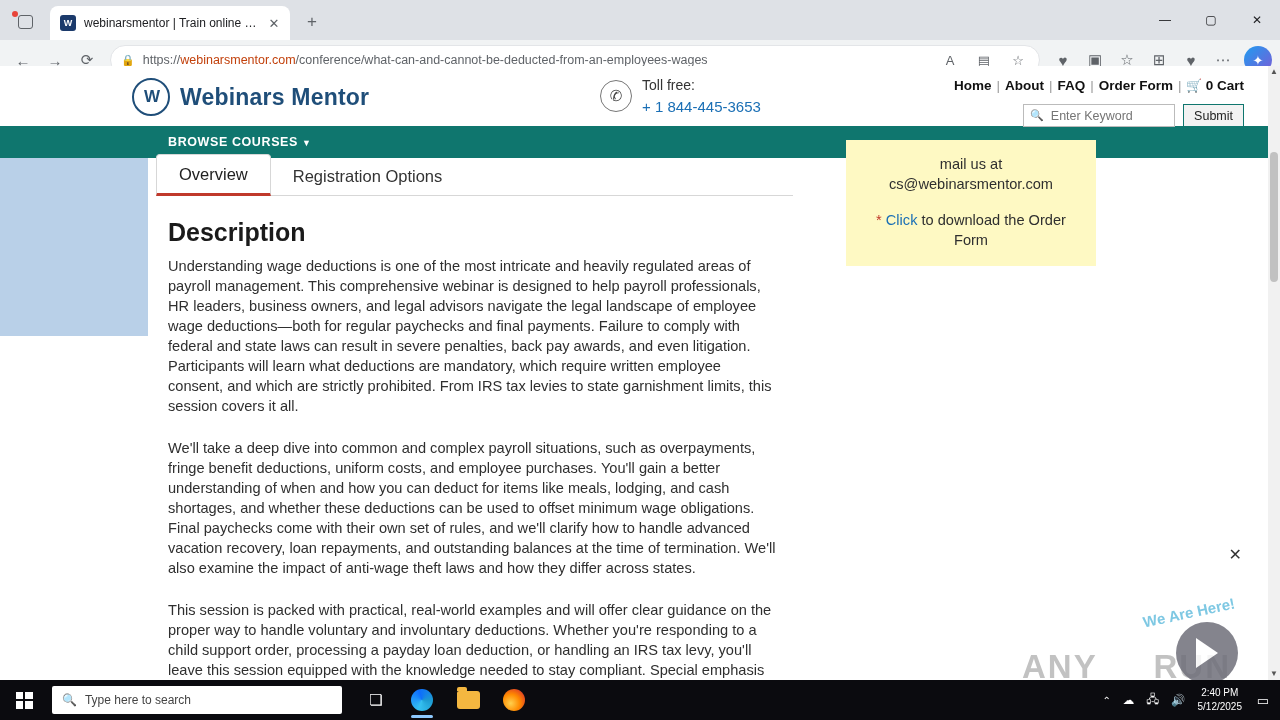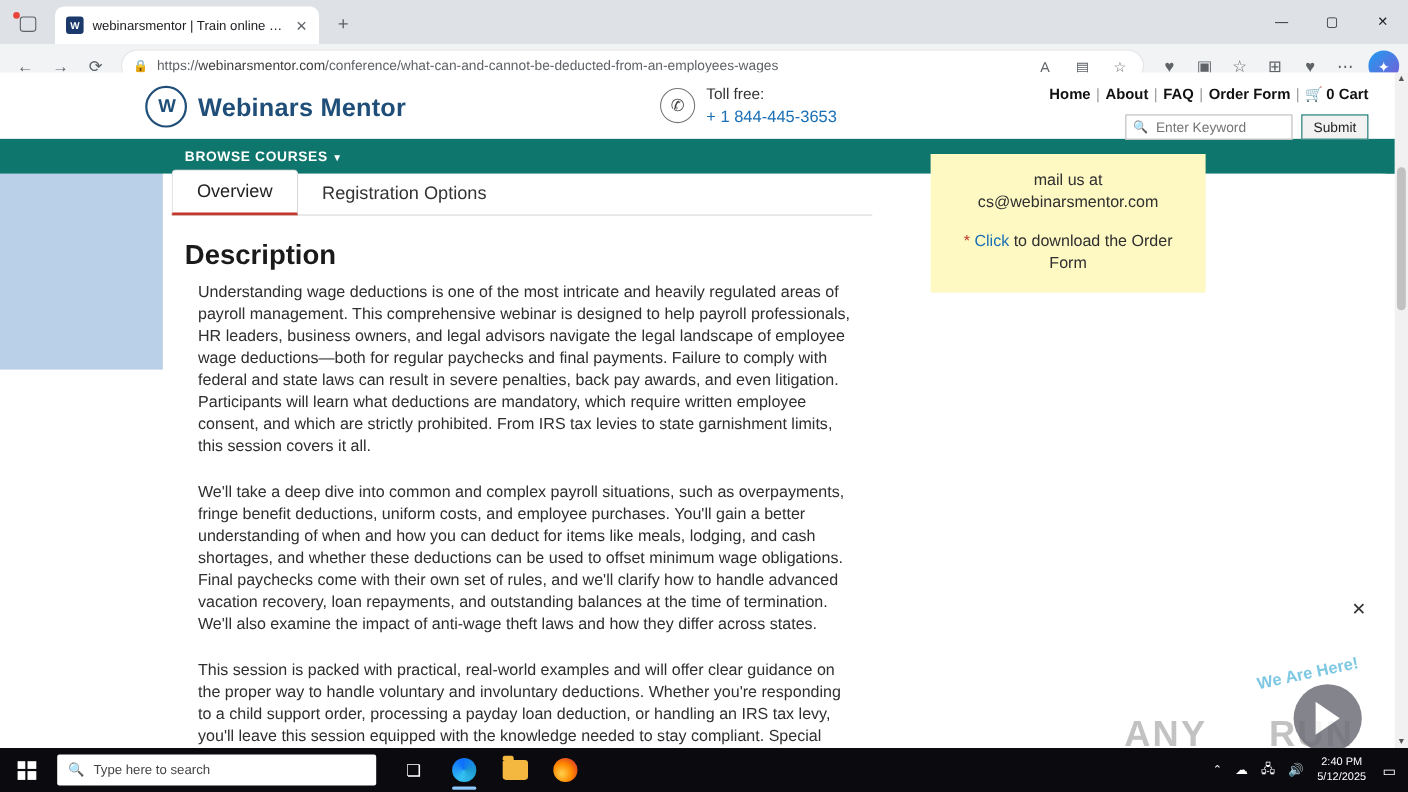--- a/index.html
+++ b/index.html
@@ -69,21 +69,21 @@
     display: flex; align-items: center; justify-content: center;
     color: #5f6368; font-size: 15px; flex: 0 0 auto;
   }
   .omnibox {
     flex: 1 1 auto; height: 30px; background: #ffffff; border-radius: 16px;
     display: flex; align-items: center; gap: 8px; padding: 0 8px 0 10px;
     margin: 0 6px; font-size: 12.5px; color: #202124; border: 1px solid #e3e5e8;
   }
   .omnibox .lock { font-size: 11px; color: #5f6368; }
   .omnibox .url { flex: 1 1 auto; white-space: nowrap; overflow: hidden; }
-  .omnibox .url .host { color: #404040; }
+  .omnibox .url .host { color: #c2410c; }
   .omnibox .url .path { color: #5f6368; }
   .omni-icon { width: 26px; height: 26px; display:flex; align-items:center; justify-content:center; color:#5f6368; font-size: 13px;}
   .copilot {
     width: 28px; height: 28px; border-radius: 50%;
     background: linear-gradient(135deg,#1f9cf0,#7b5bd6);
     display: flex; align-items: center; justify-content: center;
     color: #fff; font-size: 13px; flex: 0 0 auto; margin-left: 4px;
   }
 
   
@@ -176,21 +176,21 @@
     padding: 10px 22px 9px 22px; font-size: 16.5px; color: #333;
   }
   .tab-item.active {
     border: 1px solid #d7d7d7; border-bottom: 3px solid #c0392b;
     border-radius: 4px 4px 0 0; background: #fff; color: #222;
     margin-bottom: -1px;
   }
   .desc-h { position: absolute; left: 160px; top: 60px; font-size: 25px; color: #1a1a1a; font-weight: bold;}
   .desc-body { position: absolute; left: 160px; top: 98px; width: 612px; }
   .desc-body p {
-    margin: 0 0 22px 12px; font-size: 14.6px; line-height: 20px; color: #2f2f2f;
+    margin: 0 0 22px 0; font-size: 14.6px; line-height: 20px; color: #2f2f2f;
   }
 
   .sidebox {
     position: absolute; left: 838px; top: -18px; width: 250px; background: #fef9c3;
     padding: 14px 16px 16px 16px; text-align: center;
     font-size: 14.6px; color: #2f2f2f; line-height: 20px;
   }
   .sidebox .mailto { color: #2f2f2f; }
   .sidebox .orderline { margin-top: 16px; }
   .sidebox .star { color: #c0392b; }

